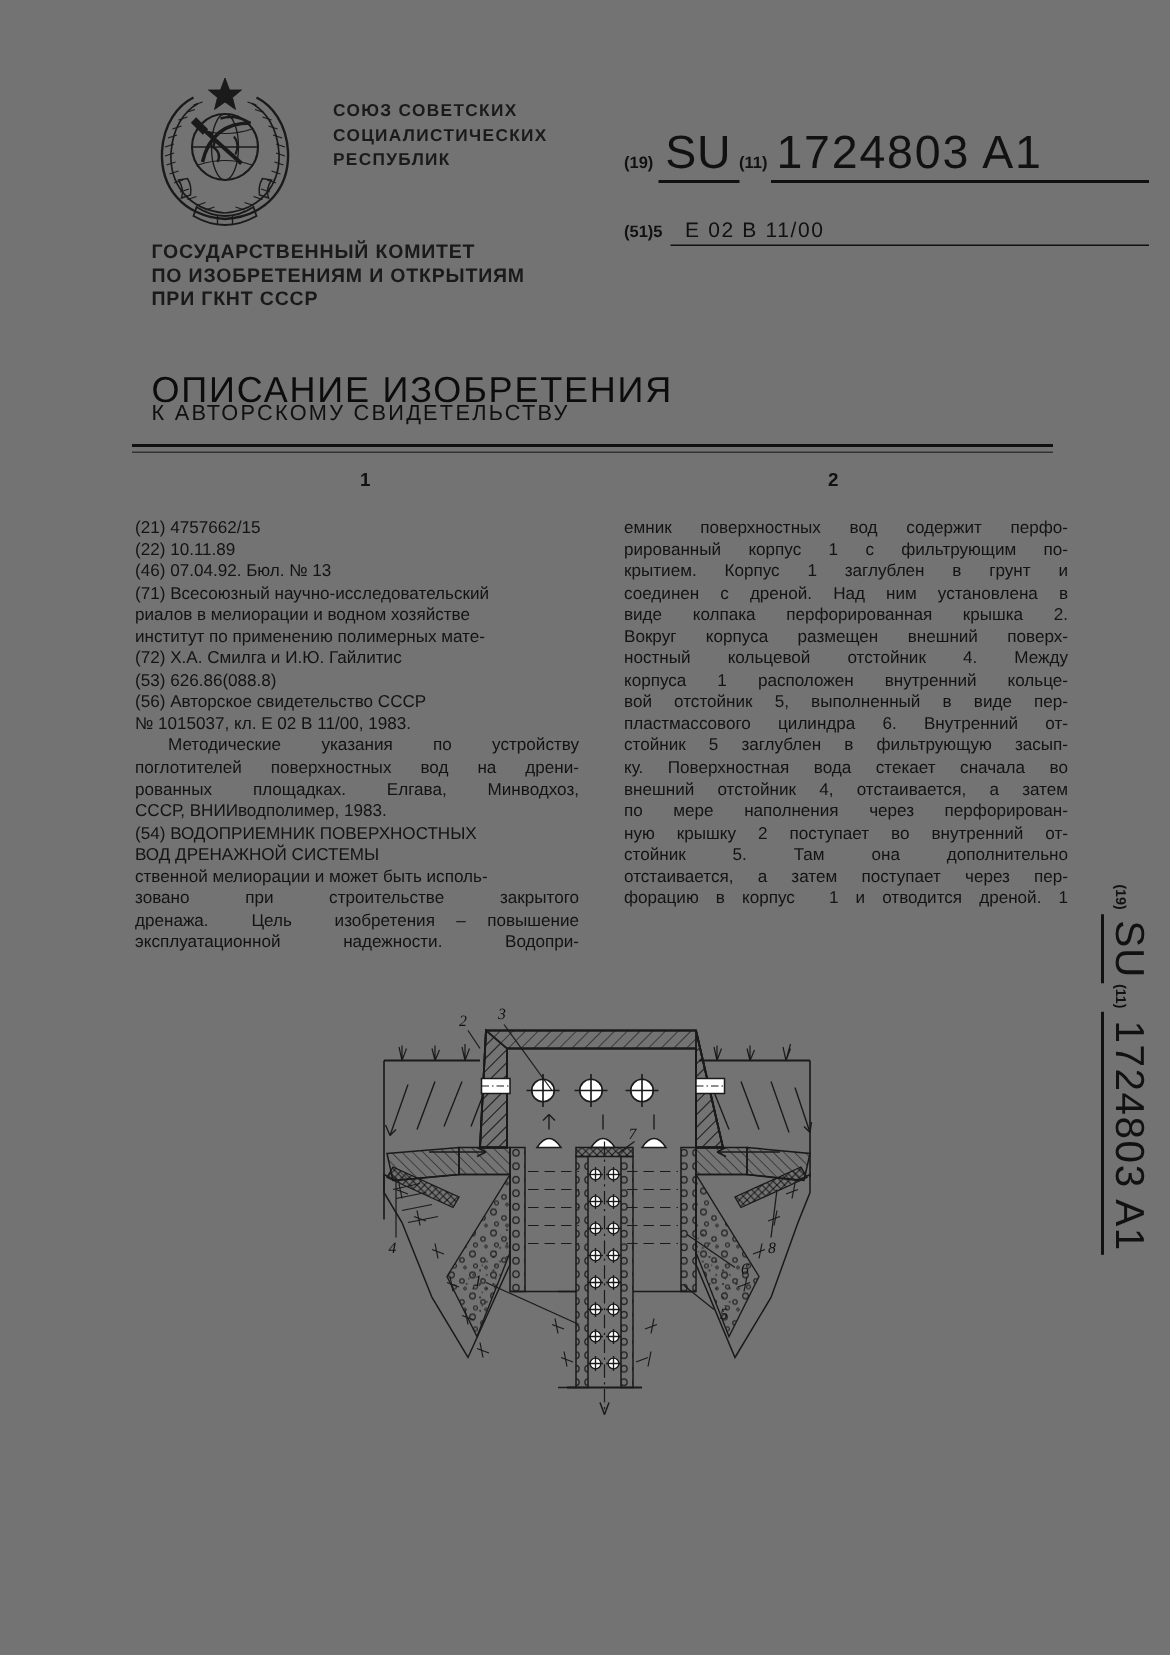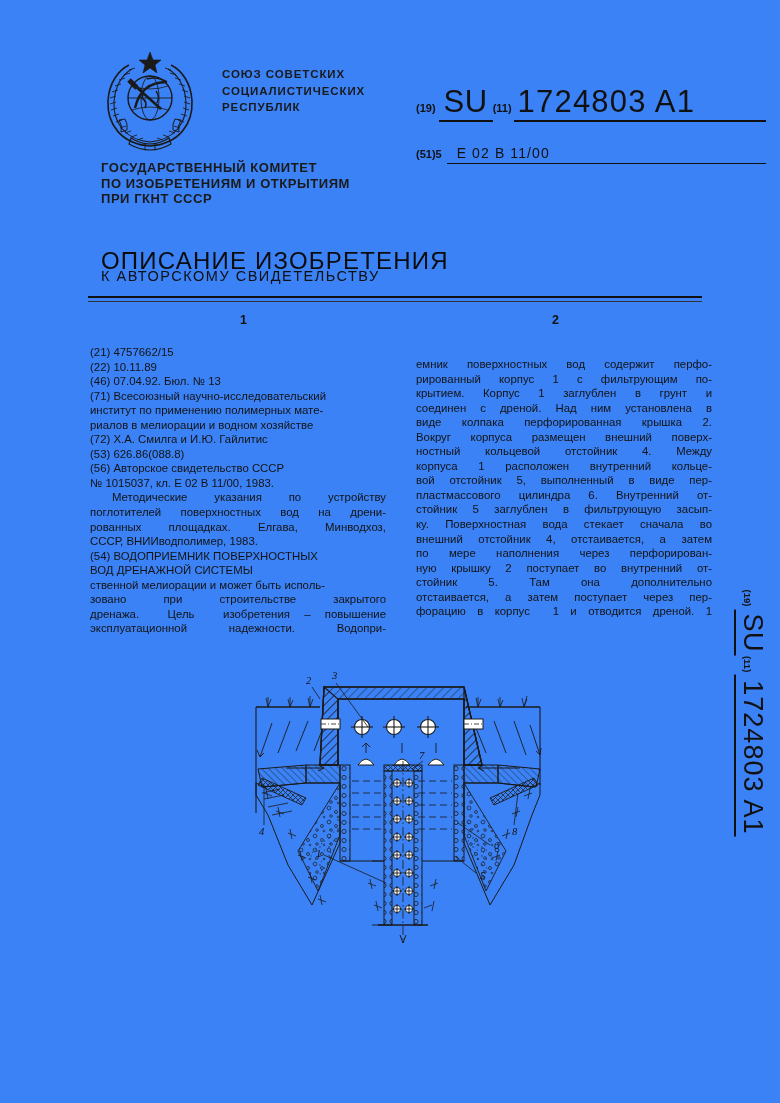--- a/index.html
+++ b/index.html
@@ -8,21 +8,21 @@
     background: #ffffff;
   }
   body {
     font-family: "Liberation Sans", sans-serif;
     color: #111111;
   }
   #page {
     position: relative;
     width: 780px;
     height: 1103px;
-    background: #3b82f6;
+    background: #737373;
     overflow: hidden;
   }
 
   
   #header {
     position: absolute;
     left: 0; top: 0;
     width: 780px;
     height: 300px;
   }
@@ -151,21 +151,20 @@
     line-height: 14.55px;
     color: #131313;
   }
   #col-right {
     position: absolute;
     left: 416px; top: 345px;
     width: 296px;
     font-size: 11.4px;
     line-height: 14.55px;
     color: #131313;
-    margin-top: 12px;
   }
   .pline { white-space: pre; }
   .pline-j {
     text-align: justify;
     text-align-last: justify;
     white-space: pre-wrap;
   }
   .pline-last { text-align: left; text-align-last: left; }
   .indent { padding-left: 22px; }
 
@@ -324,22 +323,22 @@
   <div class="rule-thin" style="top:301px"></div>
 
   <div class="col-number" id="col-number-1">1</div>
   <div class="col-number" id="col-number-2">2</div>
 
   <div id="col-left">
     <div class="pline">(21) 4757662/15</div>
     <div class="pline">(22) 10.11.89</div>
     <div class="pline">(46) 07.04.92. Бюл. № 13</div>
     <div class="pline">(71) Всесоюзный научно-исследовательский</div>
+    <div class="pline">риалов в мелиорации и водном хозяйстве</div>
     <div class="pline">институт по применению полимерных мате-</div>
-    <div class="pline">риалов в мелиорации и водном хозяйстве</div>
     <div class="pline">(72) Х.А. Смилга и И.Ю. Гайлитис</div>
     <div class="pline">(53) 626.86(088.8)</div>
     <div class="pline">(56) Авторское свидетельство СССР</div>
     <div class="pline">№ 1015037, кл. Е 02 В 11/00, 1983.</div>
 
     <div class="pline-j indent">Методические  указания  по  устройству</div>
     <div class="pline-j">поглотителей поверхностных вод на дрени-</div>
     <div class="pline-j">рованных  площадках.  Елгава,  Минводхоз,</div>
     <div class="pline pline-last">СССР, ВНИИводполимер, 1983.</div>
 

